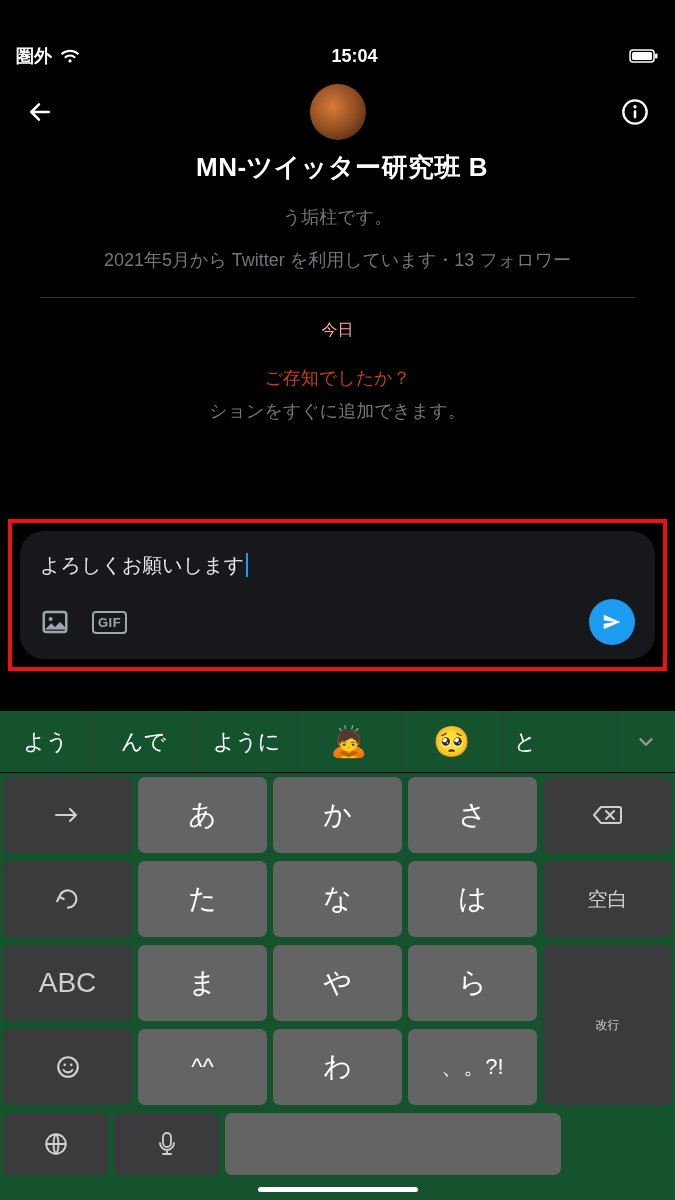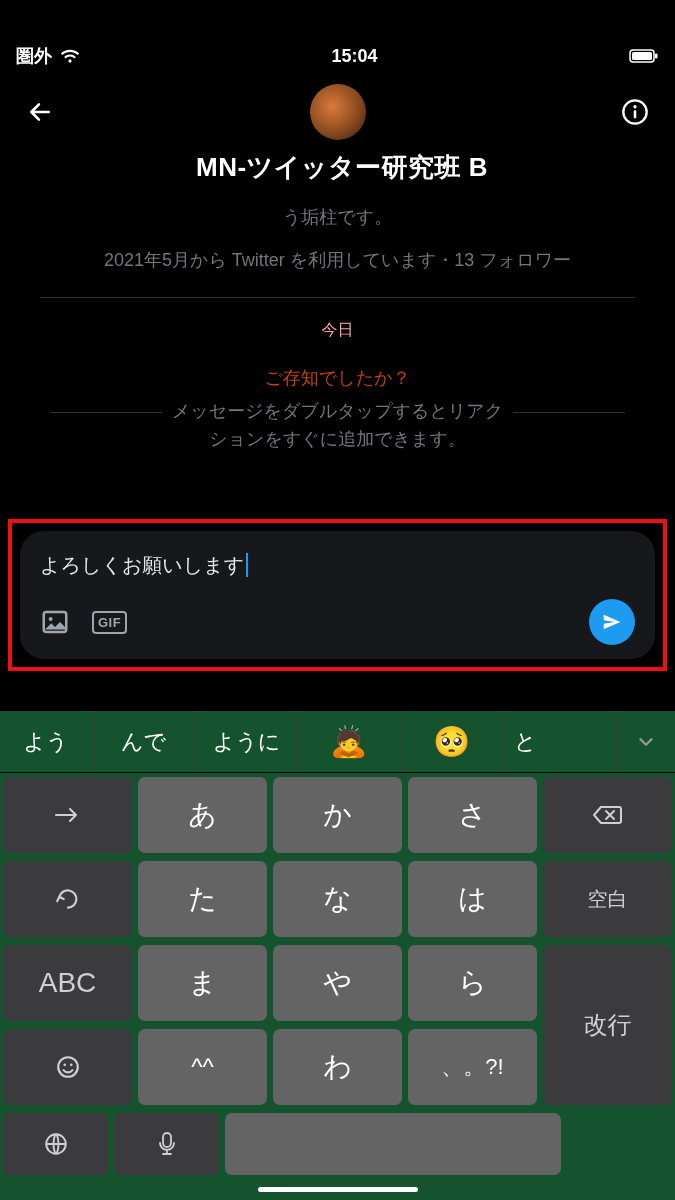--- a/index.html
+++ b/index.html
@@ -101,25 +101,20 @@
   <div>う垢柱です。</div>
   <div style="margin-top:14px">2021年5月から Twitter を利用しています・13 フォロワー</div>
 </div>
 
 <hr class="divider">
 
 <div class="date-pill">今日</div>
 
 <div class="tip">
   <div class="tip-title">ご存知でしたか？</div>
-  <div class="tip-row">
-    <div class="line"></div>
-    <span>メッセージをダブルタップするとリアク</span>
-    <div class="line"></div>
-  </div>
   <div>ションをすぐに追加できます。</div>
 </div>
 
 <div class="composer-wrap">
   <div class="composer">
     <div class="msg-input">
       <span>よろしくお願いします</span>
         <span class="cursor"></span>
     </div>
     <div class="composer-actions">
@@ -182,21 +177,21 @@
       <div class="key">た</div>
       <div class="key">な</div>
       <div class="key">は</div>
       <div class="key func" style="font-size:20px">空白</div>
     </div>
     <div class="key-row">
       <div class="key func" style="font-size:28px">ABC</div>
       <div class="key">ま</div>
       <div class="key">や</div>
       <div class="key">ら</div>
-      <div class="key func" style="font-size:24px;height:160px;position:relative;z-index:2;margin-bottom:-84px">改行</div>
+      <div class="key func" style="font-size:12px;height:160px;position:relative;z-index:2;margin-bottom:-84px">改行</div>
     </div>
     <div class="key-row">
       <div class="key func">
         <svg width="26" height="26" viewBox="0 0 24 24">
             <circle cx="12" cy="12" r="9" fill="none" stroke="#d0d0d4" stroke-width="2"></circle>
             <circle cx="9" cy="10" r="1.2" fill="#d0d0d4"></circle>
             <circle cx="15" cy="10" r="1.2" fill="#d0d0d4"></circle>
             <path fill="none" stroke="#d0d0d4" stroke-width="2" stroke-linecap="round" d="M8 15c1 1.5 2.5 2 4 2s3-.5 4-2"></path>
           </svg>
       </div>

